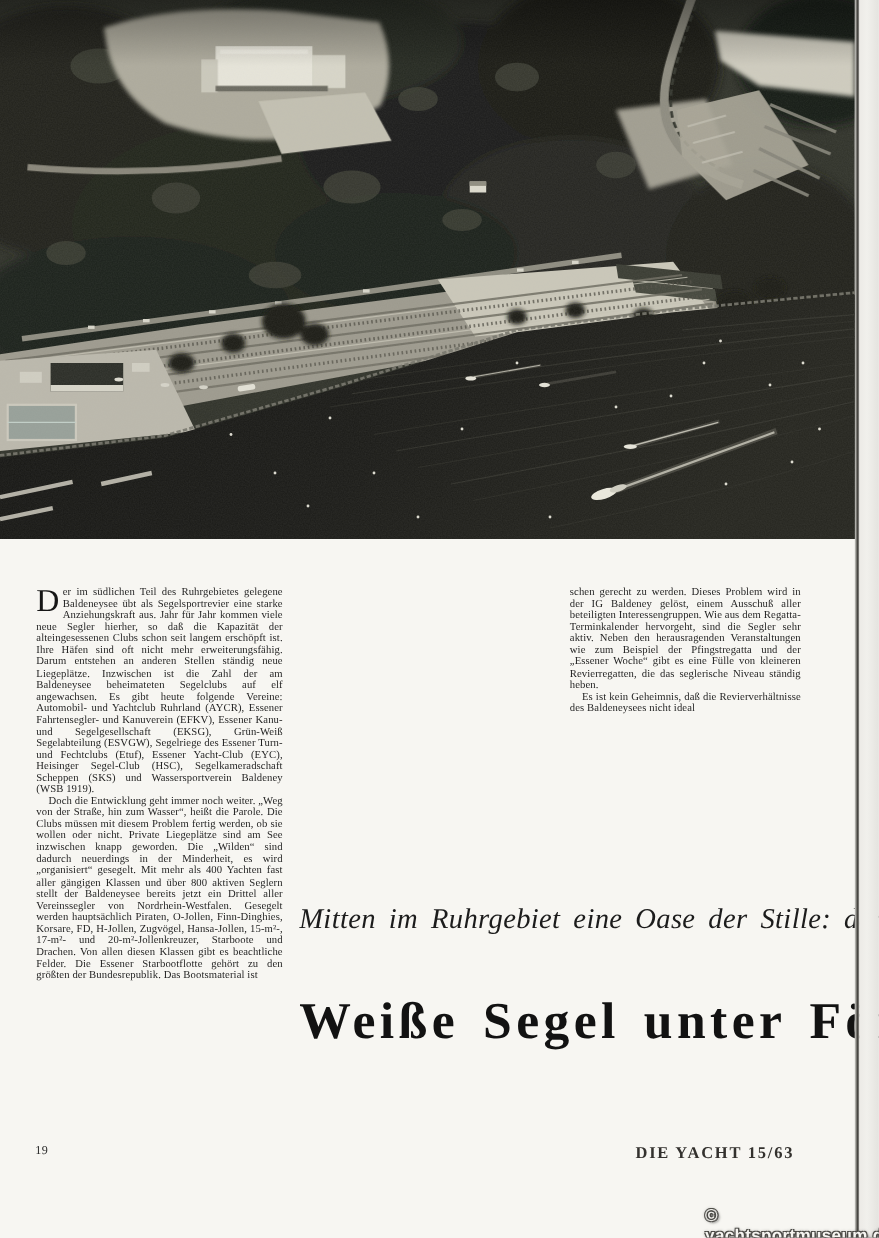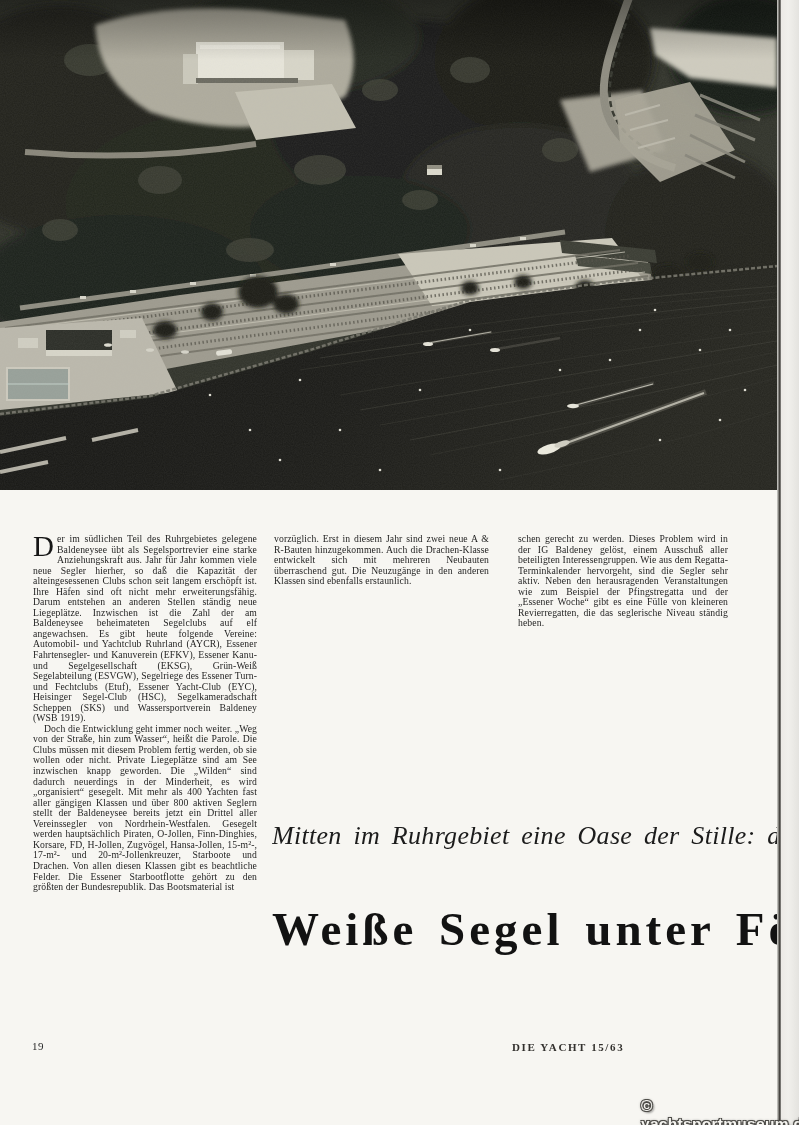--- a/index.html
+++ b/index.html
@@ -43,21 +43,21 @@
     letter-spacing:4px;word-spacing:6px;
     z-index:3;
   }
   
   .pageno{
     position:absolute;left:32px;top:1040px;
     font-size:11px;color:#2a2a2a;letter-spacing:0.5px;
   }
   .issue{
     position:absolute;left:512px;top:1041px;width:210px;
-    text-align:left;font-size:11px;font-weight:bold;color:#33312e;
+    text-align:right;font-size:15px;font-weight:bold;color:#33312e;
     letter-spacing:1.6px;
   }
   
   .gap{
     position:absolute;left:777px;top:0;width:4px;height:1125px;z-index:5;
     background:linear-gradient(90deg,#d8d7d3 0%,#8a8984 35%,#413f3b 60%,#8f8e8a 100%);
   }
   .nextpage{
     position:absolute;left:781px;top:0;width:18px;height:1125px;z-index:4;
     background:linear-gradient(90deg,#eceae6 0%,#f1f0ec 40%,#e4e3df 100%);
@@ -274,25 +274,25 @@
     <rect width="777" height="490" filter="url(#grain)" opacity="0.22"></rect>
     <rect width="777" height="60" fill="url(#topshade)"></rect>
   </svg>
 
   <section class="col col1">
     <p class="para"><span class="dropcap">D</span><span>er im südlichen Teil des Ruhrgebietes gelegene Baldeneysee übt als Segelsportrevier eine starke Anziehungskraft aus. Jahr für Jahr kommen viele neue Segler hierher, so daß die Kapazität der alteingesessenen Clubs schon seit langem erschöpft ist. Ihre Häfen sind oft nicht mehr erweiterungsfähig. Darum entstehen an anderen Stellen ständig neue Liegeplätze. Inzwischen ist die Zahl der am Baldeneysee beheimateten Segelclubs auf elf angewachsen. Es gibt heute folgende Vereine: Automobil- und Yachtclub Ruhrland (AYCR), Essener Fahrtensegler- und Kanuverein (EFKV), Essener Kanu- und Segelgesellschaft (EKSG), Grün-Weiß Segelabteilung (ESVGW), Segelriege des Essener Turn- und Fechtclubs (Etuf), Essener Yacht-Club (EYC), Heisinger Segel-Club (HSC), Segelkameradschaft Scheppen (SKS) und Wassersportverein Baldeney (WSB 1919).</span></p>
     <p class="para indent">Doch die Entwicklung geht immer noch weiter. „Weg von der Straße, hin zum Wasser“, heißt die Parole. Die Clubs müssen mit diesem Problem fertig werden, ob sie wollen oder nicht. Private Liegeplätze sind am See inzwischen knapp geworden. Die „Wilden“ sind dadurch neuerdings in der Minderheit, es wird „organisiert“ gesegelt. Mit mehr als 400 Yachten fast aller gängigen Klassen und über 800 aktiven Seglern stellt der Baldeneysee bereits jetzt ein Drittel aller Vereinssegler von Nordrhein-Westfalen. Gesegelt werden hauptsächlich Piraten, O-Jollen, Finn-Dinghies, Korsare, FD, H-Jollen, Zugvögel, Hansa-Jollen, 15-m²-, 17-m²- und 20-m²-Jollenkreuzer, Starboote und Drachen. Von allen diesen Klassen gibt es beachtliche Felder. Die Essener Starbootflotte gehört zu den größten der Bundesrepublik. Das Bootsmaterial ist</p>
   </section>
 
   <section class="col col2">
-    <p class="para">vorzüglich. Erst in diesem Jahr sind zwei neue A &amp; R-Bauten hinzugekommen. Auch die Drachen-Klasse entwickelt sich mit mehreren Neubauten überraschend gut. Die Neuzugänge in den anderen Klassen sind ebenfalls erstaunlich.</p>
   </section>
 
   <section class="col col3">
     <p class="para">schen gerecht zu werden. Dieses Problem wird in der IG Baldeney gelöst, einem Ausschuß aller beteiligten Interessengruppen. Wie aus dem Regatta-Terminkalender hervorgeht, sind die Segler sehr aktiv. Neben den herausragenden Veranstaltungen wie zum Beispiel der Pfingstregatta und der „Essener Woche“ gibt es eine Fülle von kleineren Revierregatten, die das seglerische Niveau ständig heben.</p>
+    <p class="para indent">Es ist kein Geheimnis, daß die Revierverhältnisse des Baldeneysees nicht ideal</p>
   </section>
 
   <div class="kicker">Mitten im Ruhrgebiet eine Oase der Stille: der B</div>
   <h1 class="headline">Weiße Segel unter För</h1>
 
   <div class="pageno">19</div>
   <div class="issue">DIE YACHT 15/63</div>
 
   <div class="nextpage"></div>
   <div class="gap"></div>

